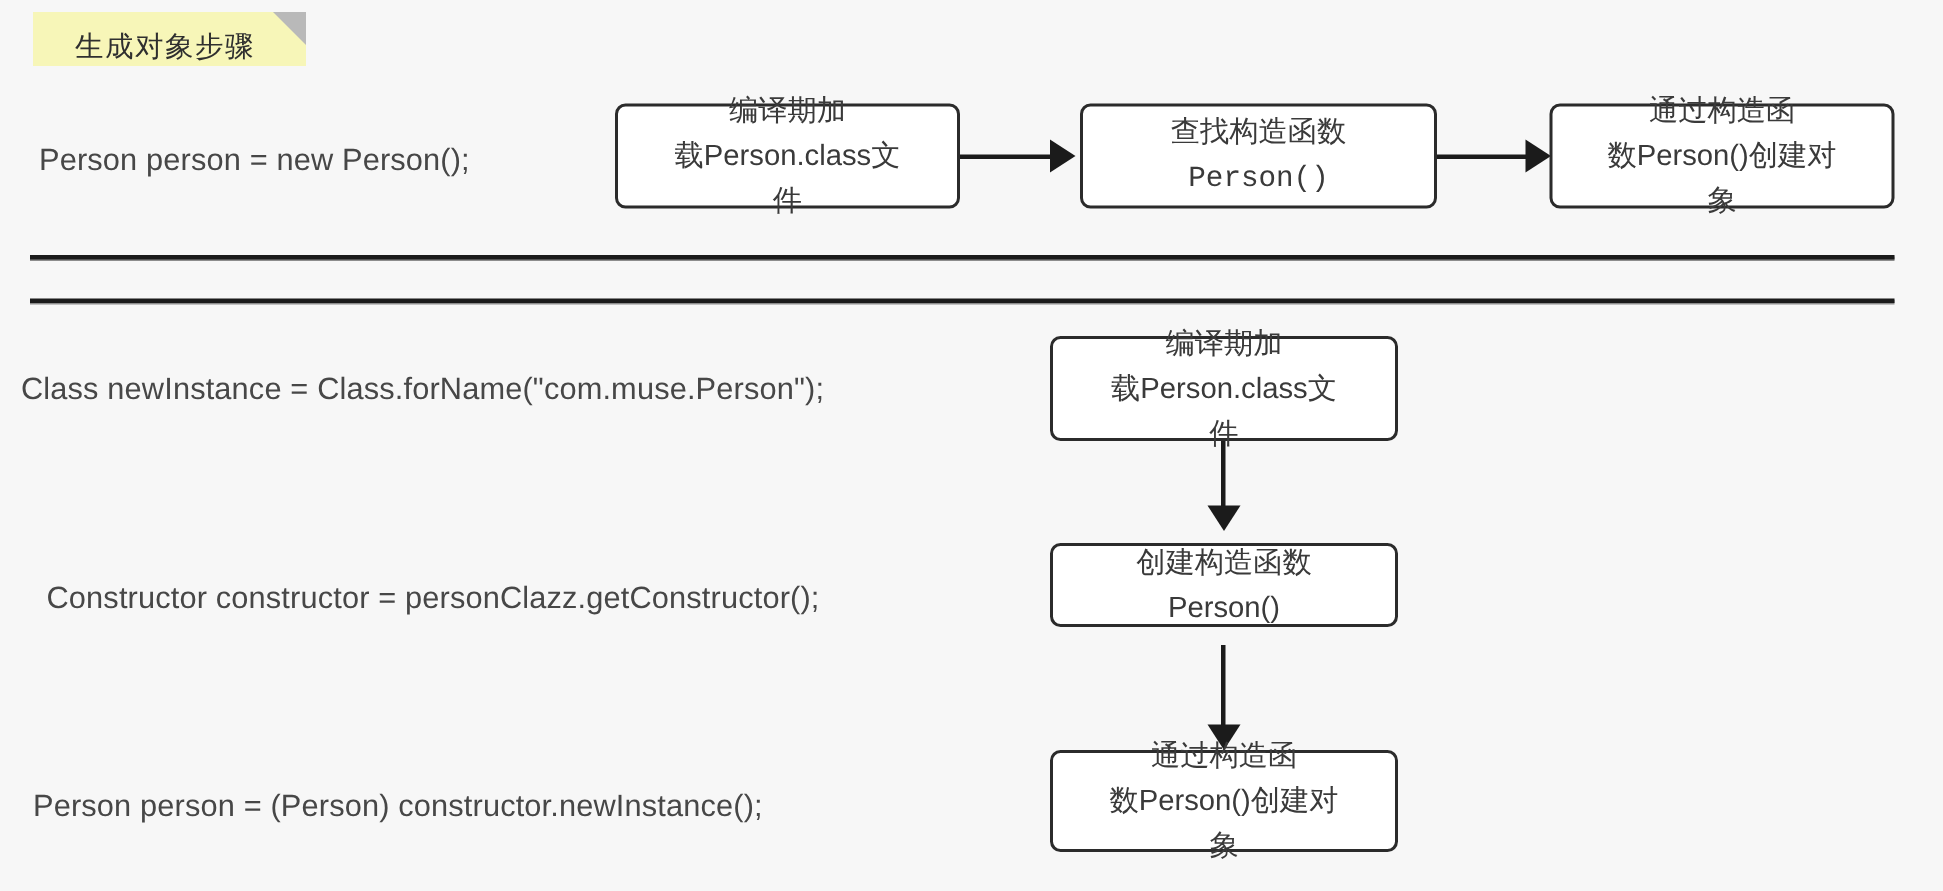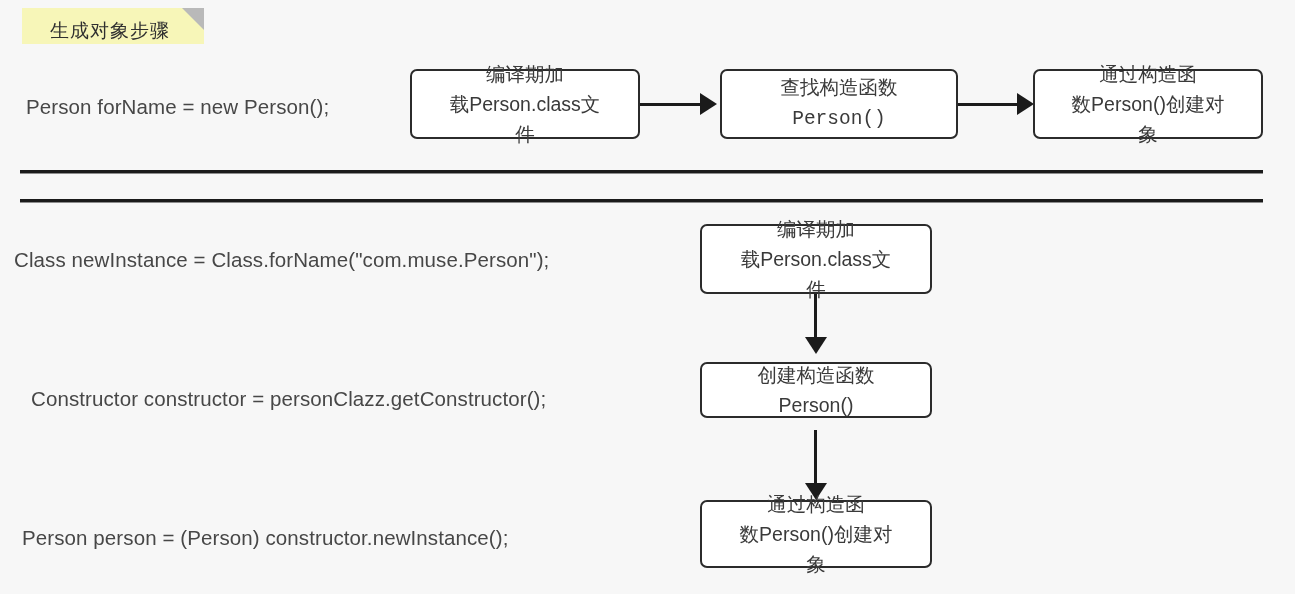--- a/index.html
+++ b/index.html
@@ -119,21 +119,21 @@
 </head>
 <body>
 
 <div id="canvas">
 
   <div class="title-banner">
     <span class="title-text">生成对象步骤</span>
     <span class="fold-corner"></span>
   </div>
 
-  <div class="code-line" style="left:26px; top:95px;">Person forName = new Person();</div>
+  <div class="code-line" style="left:26px; top:95px;">Person person = new Person();</div>
 
   <div class="node" style="left:410px; top:69px; width:230px; height:70px;">
     <div class="node-text">
       <span class="ln">编译期加</span>
       <span class="ln">载Person.class文</span>
       <span class="ln">件</span>
     </div>
   </div>
 
   <div class="conn-h" style="left:640px; top:103px; width:62px;"></div>

